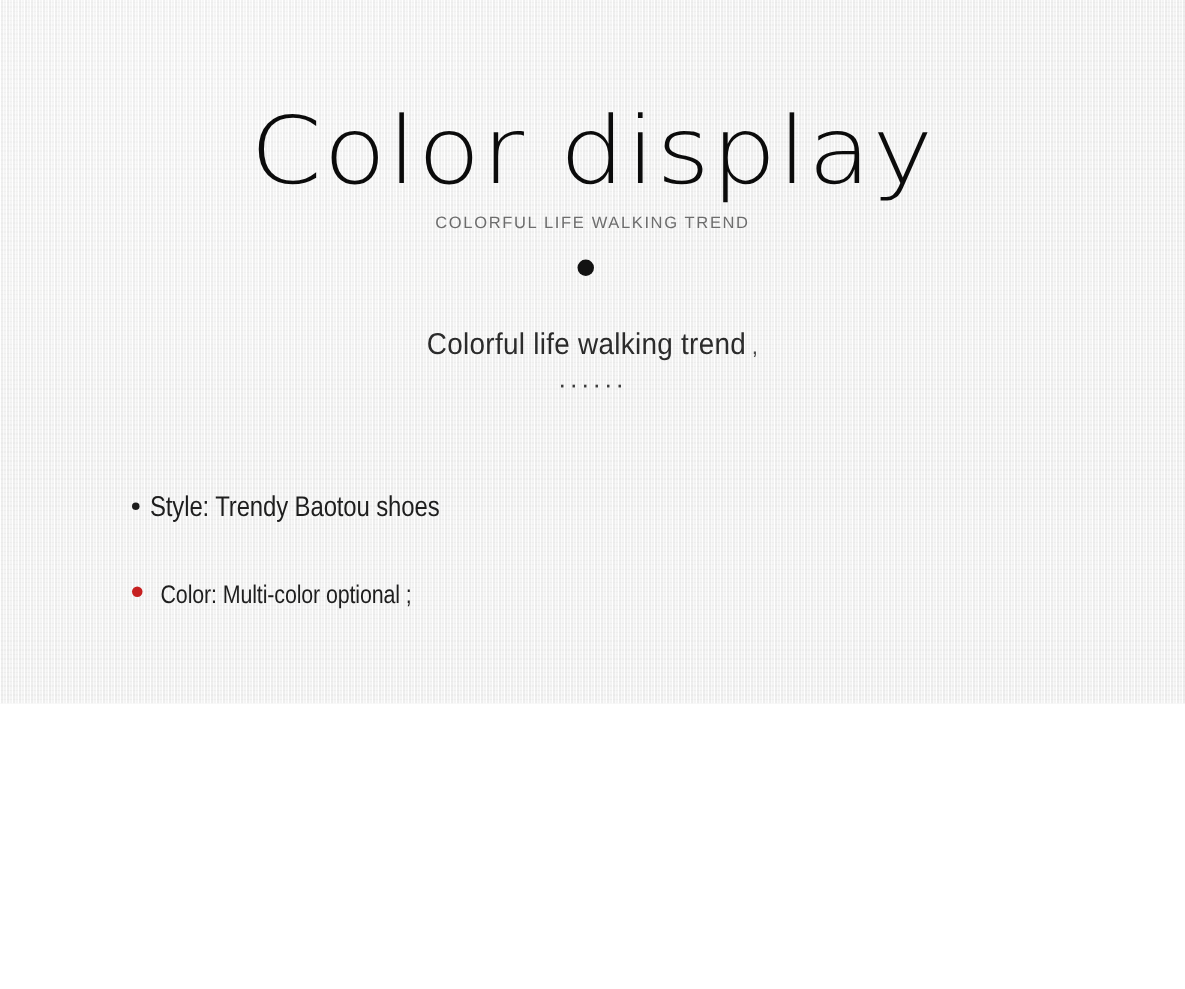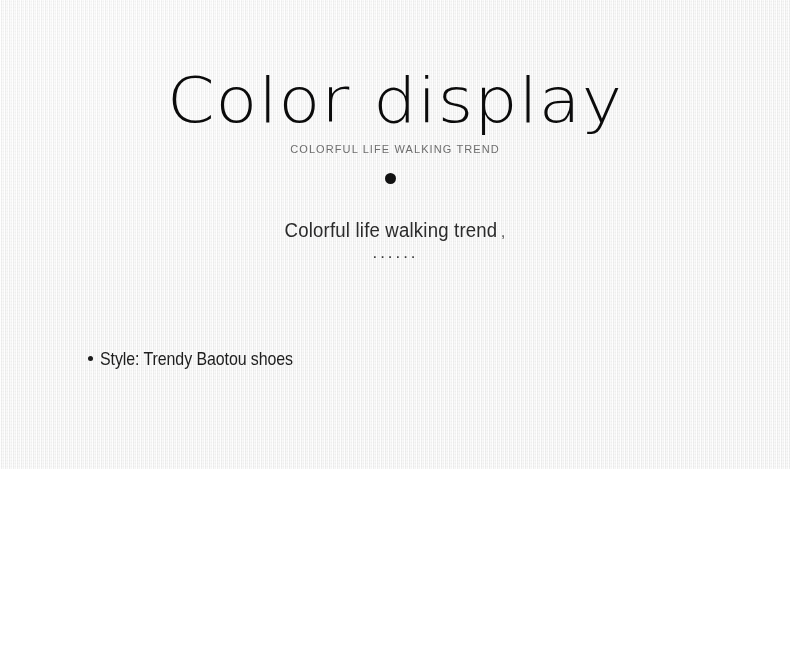--- a/index.html
+++ b/index.html
@@ -128,21 +128,21 @@
     text-align: center;
     font-family: "Liberation Sans", sans-serif;
     font-size: 17px;
     letter-spacing: 2px;
     color: #3a3a3a;
     white-space: nowrap;
   }
 
   
   .spec-col { position: absolute; }
-  .col-left  { left: 88px;  top: 348px; width: 360px; text-align: right; }
+  .col-left  { left: 88px;  top: 328px; width: 360px; text-align: right; }
   .col-right { left: 500px; top: 348px; width: 270px; }
 
   .spec-item {
     display: flex;
     align-items: baseline;
     white-space: nowrap;
   }
   .col-left  .spec-item:nth-child(1) { margin-bottom: 37px; }
   .col-left  .spec-item:nth-child(2) { margin-bottom: 37px; }
   .col-right .spec-item:nth-child(1) { margin-bottom: 34px; }
@@ -210,18 +210,22 @@
     <div class="ellipsis">······</div>
 
     <div class="spec-col col-left">
 
       <div class="spec-item">
         <span class="bullet dark" style="background: rgb(27, 27, 27);"></span>
         <span class="spec-text t-cond-18">Style: Trendy Baotou shoes</span>
       </div>
 
 
+      <div class="spec-item">
+        <span class="bullet red-s" style="background: rgb(198, 32, 32);"></span>
+        <span class="spec-text t-cond-17">Color: Multi-color optional ;</span>
+      </div>
 
     </div>
 
 
   </div>
 </div>
 
 </body></html>

